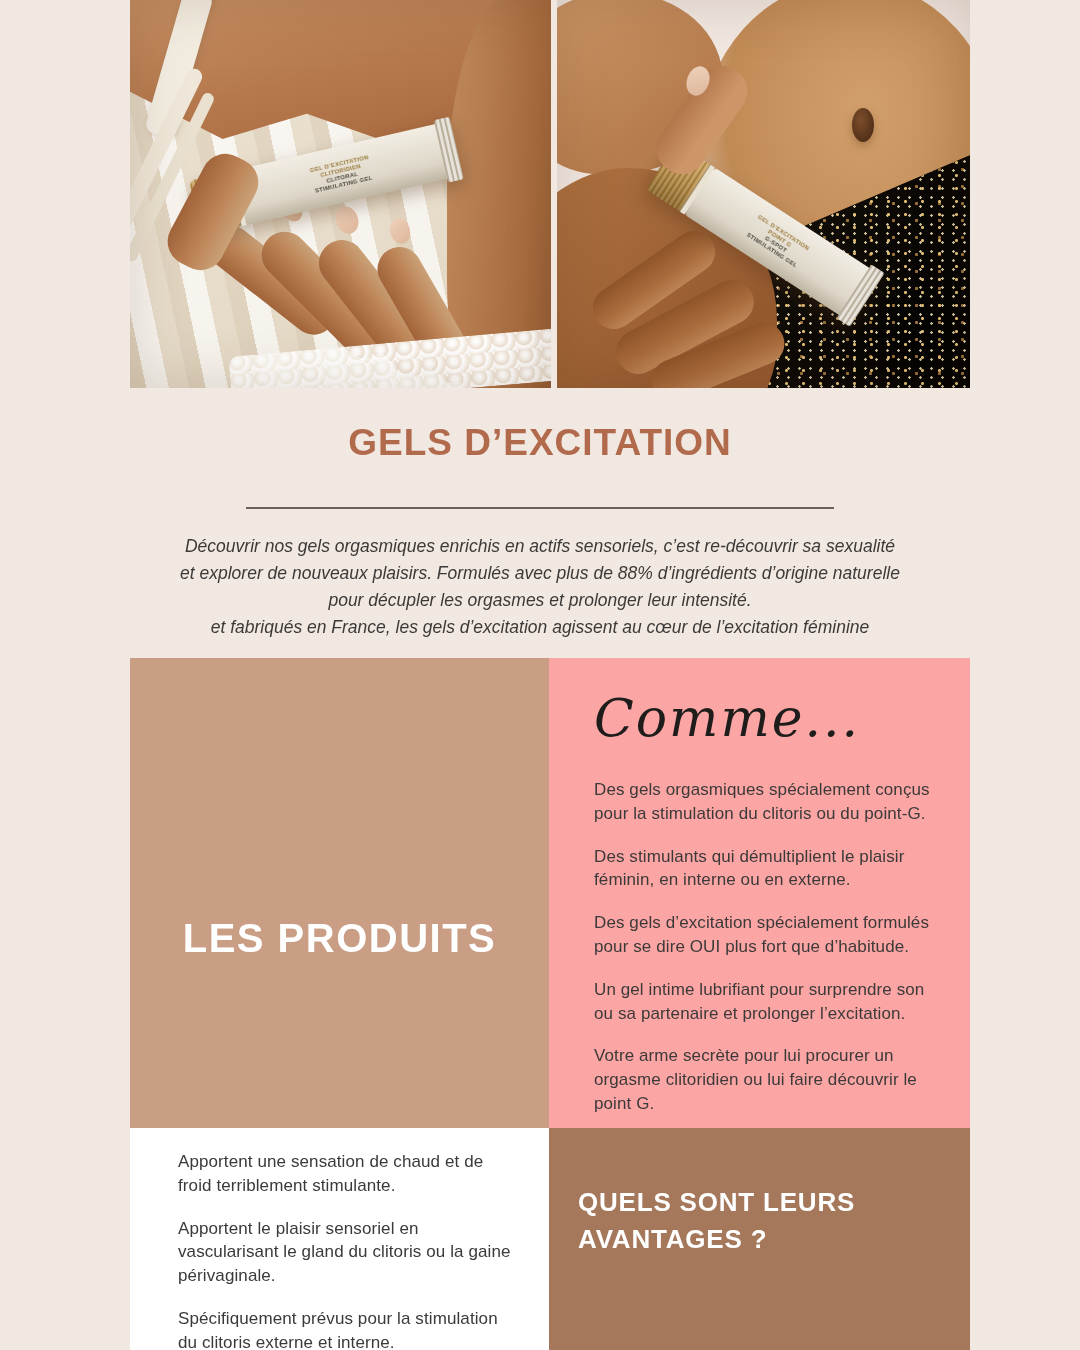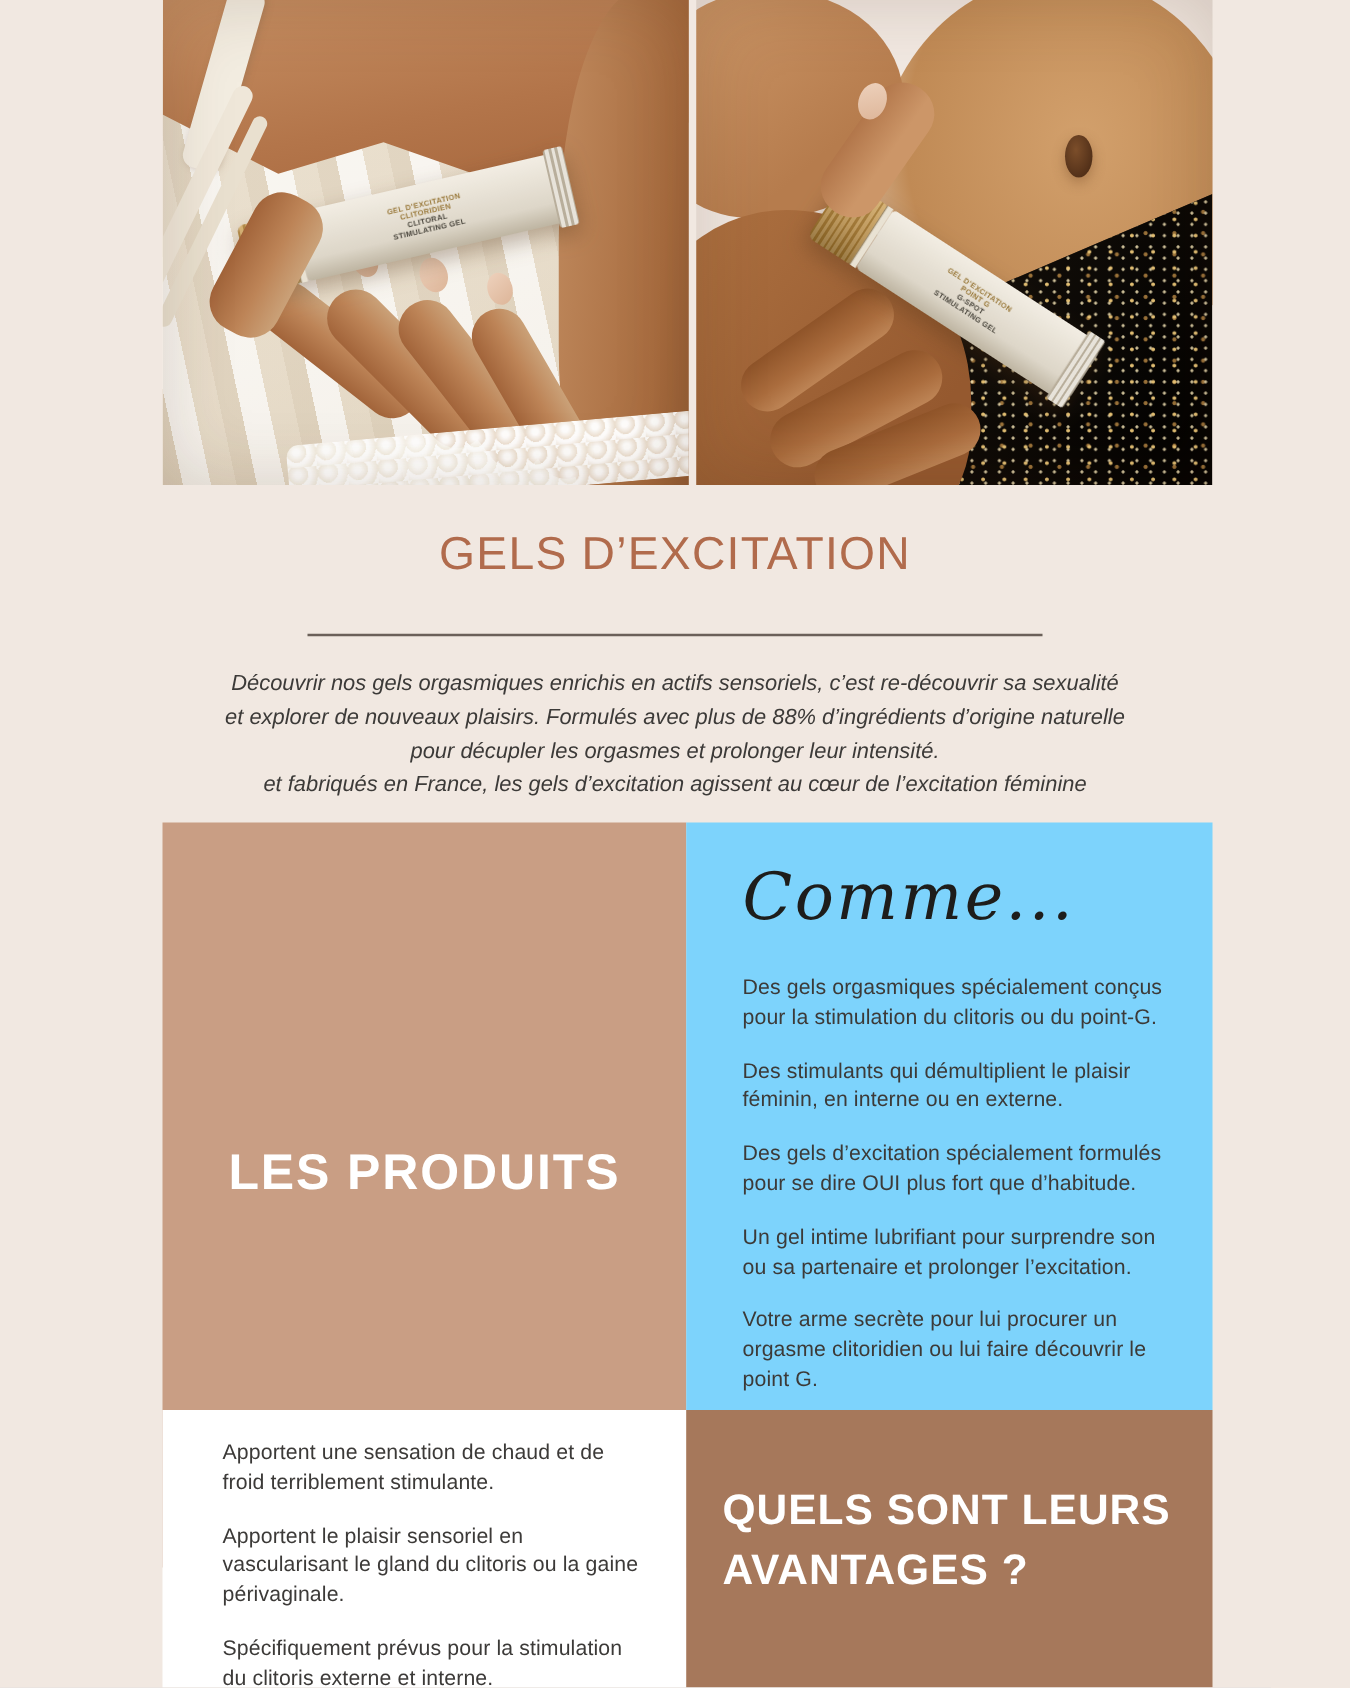--- a/index.html
+++ b/index.html
@@ -64,43 +64,43 @@
        radial-gradient(circle, rgba(190,140,70,.8) 0 1.3px, transparent 2px) 3px 8px/23px 17px,
        linear-gradient(120deg,#33261706,#000) ,#2a1f13;}
   .pr-hand-top{position:absolute;left:-34px;top:-6px;width:200px;height:180px;
      background:linear-gradient(140deg,#cf9a6b 0%,#b67c4d 70%);border-radius:46% 54% 58% 42%;}
   .pr-hand-bottom{position:absolute;left:-50px;top:168px;width:270px;height:280px;
      background:linear-gradient(130deg,#b07443 0%,#95592f 75%);border-radius:48% 58% 40% 52%;}
   .pr-tube{left:104px;top:138px;width:246px;height:56px;transform:rotate(33deg);transform-origin:left center;}
 
   
   .title{position:absolute;left:0;top:422px;width:100%;margin:0;text-align:center;
-     font-size:37px;font-weight:400;letter-spacing:1px;color:var(--title,#b16b4c);}
+     font-size:37px;font-weight:700;letter-spacing:1px;color:var(--title,#b16b4c);}
   .subtitle{position:absolute;left:0;top:469px;width:100%;text-align:center;
      font-size:17px;letter-spacing:1.4px;color:var(--subtitle,#a87e6e);}
   .divider{position:absolute;left:50%;top:507px;width:588px;height:2px;transform:translateX(-50%);
      background:var(--divider,#6b6059);}
   .intro{position:absolute;left:0;top:533px;width:100%;text-align:center;
      font-style:italic;font-size:17.5px;line-height:27px;color:var(--body,#3c3a38);}
 
   
   .block{position:absolute;}
   .block-products{left:130px;top:658px;width:419px;height:596px;background:var(--products-bg,#c99e84);}
   .products-label{position:absolute;top:258px;width:100%;text-align:center;
      color:#fff;font-size:40px;font-weight:700;letter-spacing:1.5px;}
-  .block-comme{left:549px;top:658px;width:421px;height:470px;background:#7dd3fc;
+  .block-comme{left:549px;top:658px;width:421px;height:470px;background:#fca5a5;
      box-sizing:border-box;padding:30px 40px 0 45px;}
   .script-heading{font-family:"DejaVu Serif",serif;font-style:italic;font-size:52px;
      color:#1e1d1b;margin:0 0 30px 0;letter-spacing:2px;}
   .body-par{margin:0 0 19px 0;font-size:17px;line-height:1.4;letter-spacing:.1px;color:var(--body,#3c3a38);max-width:352px;}
   .block-advlist{left:130px;top:1128px;width:419px;height:273px;background:#fff;
      box-sizing:border-box;padding:22px 28px 0 48px;}
   .block-advantages{left:549px;top:1128px;width:421px;height:222px;background:var(--advantages-bg,#a6785b);
      box-sizing:border-box;padding:56px 20px 0 29px;}
-  .adv-label{color:#fff;font-size:34px;font-weight:700;letter-spacing:.8px;line-height:1.42;}
+  .adv-label{color:#fff;font-size:26px;font-weight:700;letter-spacing:.8px;line-height:1.42;}
 </style>
 </head>
 <body>
 
 <div class="canvas">
 
   <div class="photo photo-left">
     <div class="pl-satin"></div>
     <div class="pl-chest"></div>
     <div class="pl-arm"></div>

